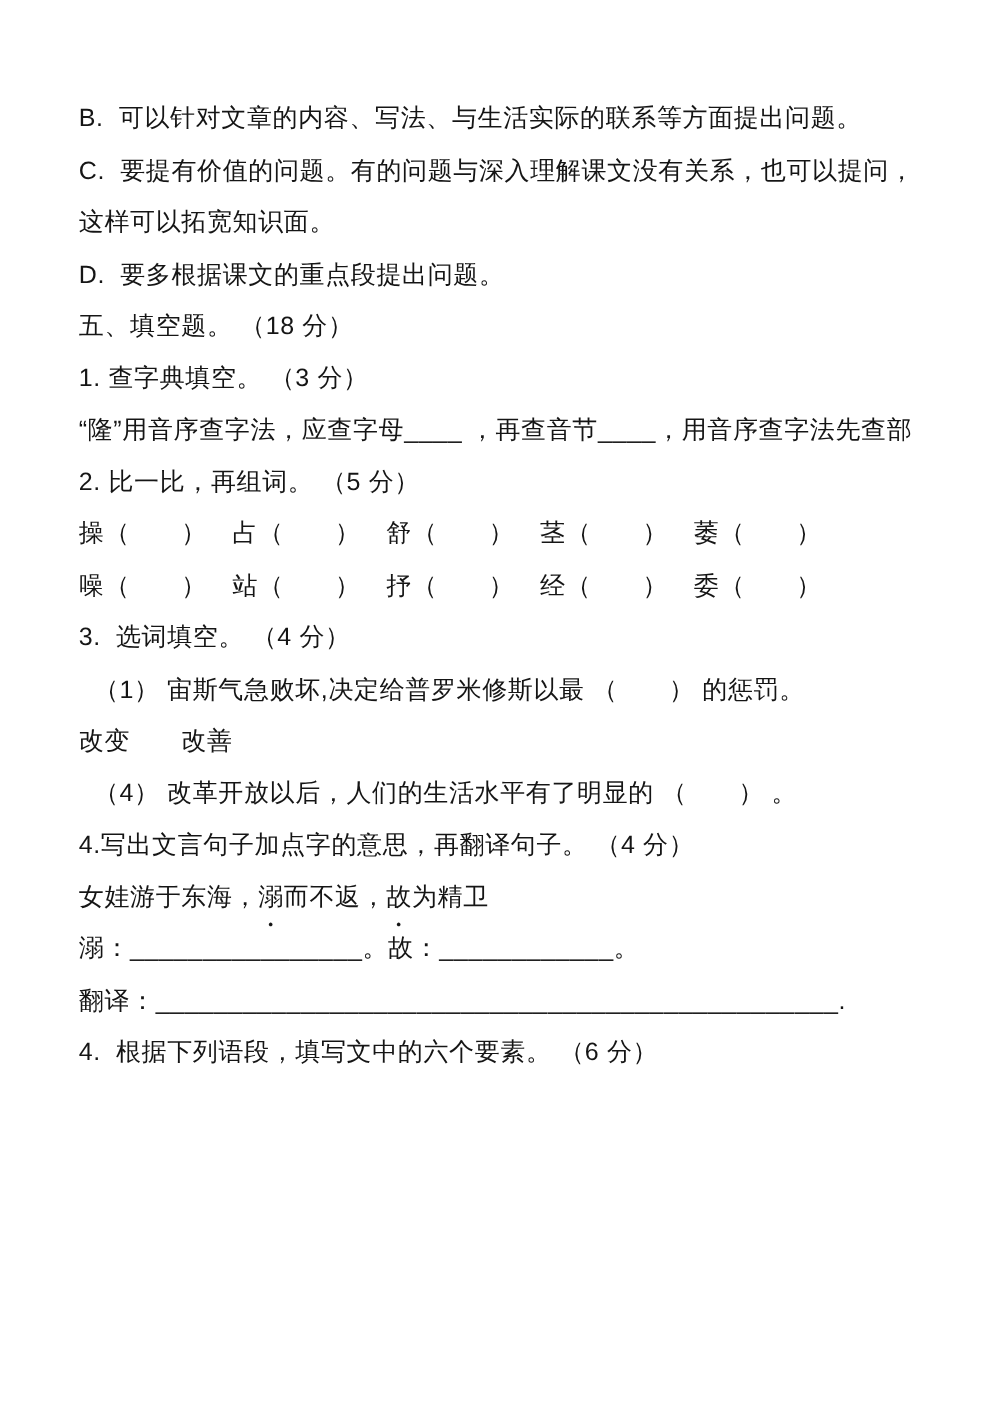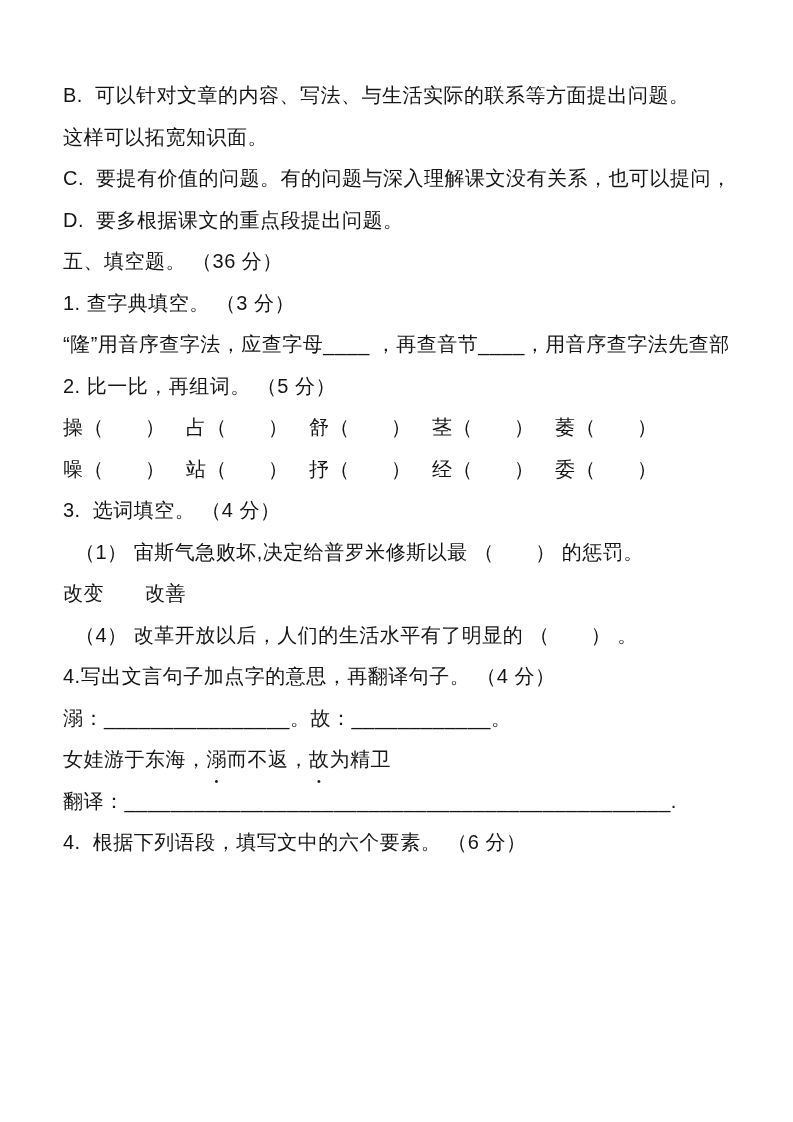--- a/index.html
+++ b/index.html
@@ -41,37 +41,37 @@
     font-size: 11px;
     line-height: 1;
     color: #151515;
   }
 </style>
 </head>
 <body>
 
 <div class="page">
   <p class="line">B.  可以针对文章的内容、写法、与生活实际的联系等方面提出问题。</p>
+  <p class="line">C.  要提有价值的问题。有的问题与深入理解课文没有关系，也可以提问，</p>
   <p class="line">这样可以拓宽知识面。</p>
-  <p class="line">C.  要提有价值的问题。有的问题与深入理解课文没有关系，也可以提问，</p>
   <p class="line">D.  要多根据课文的重点段提出问题。</p>
 
-  <p class="line">五、填空题。 （36 分）</p>
+  <p class="line">五、填空题。 （18 分）</p>
 
   <p class="line">1. 查字典填空。 （3 分）</p>
   <p class="line">“隆”用音序查字法，应查字母____ ，再查音节____，用音序查字法先查部</p>
 
   <p class="line">2. 比一比，再组词。 （5 分）</p>
   <p class="line">操（　　）　占（　　）　舒（　　）　茎（　　）　萎（　　）</p>
   <p class="line">噪（　　）　站（　　）　抒（　　）　经（　　）　委（　　）</p>
 
   <p class="line">3.  选词填空。 （4 分）</p>
   <p class="line indent">（1） 宙斯气急败坏,决定给普罗米修斯以最 （　　） 的惩罚。</p>
   <p class="line">改变　　改善</p>
   <p class="line indent">（4） 改革开放以后，人们的生活水平有了明显的 （　　） 。</p>
 
   <p class="line">4.写出文言句子加点字的意思，再翻译句子。 （4 分）</p>
+  <p class="line"><span>女娃游于东海，</span><span class="jiadian">溺</span><span>而不返，</span><span class="jiadian">故</span><span>为精卫</span></p>
   <p class="line">溺：________________。故：____________。</p>
-  <p class="line"><span>女娃游于东海，</span><span class="jiadian">溺</span><span>而不返，</span><span class="jiadian">故</span><span>为精卫</span></p>
   <p class="line">翻译：_______________________________________________.</p>
 
   <p class="line">4.  根据下列语段，填写文中的六个要素。 （6 分）</p>
 </div>
 
 </body></html>

